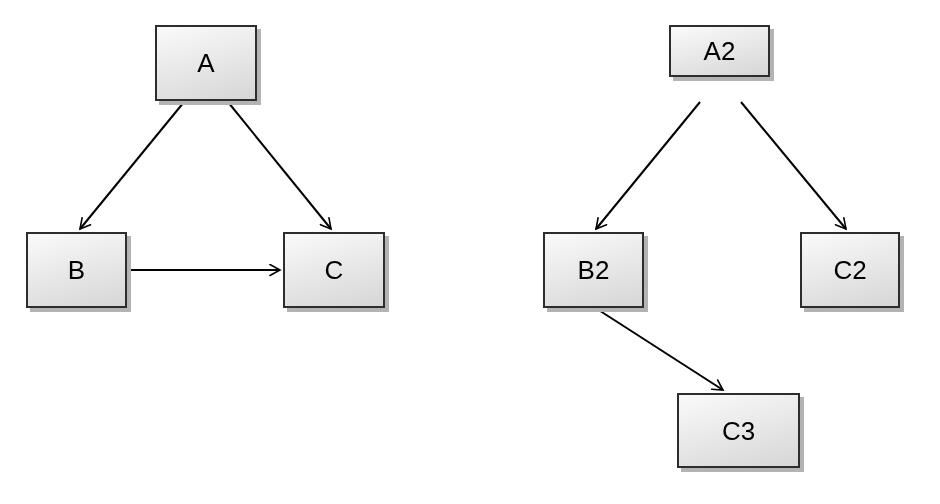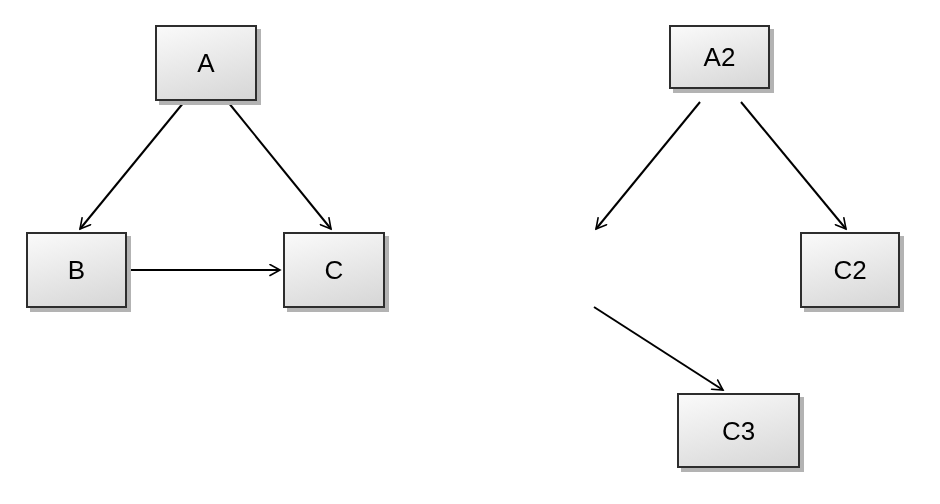--- a/index.html
+++ b/index.html
@@ -71,22 +71,25 @@
   <div class="nodes-layer">
       <div class="node" style="left: 155px; top: 25px; width: 102px; height: 76px;">
         <span class="node-label">A</span>
       </div>
       <div class="node" style="left: 26px; top: 232px; width: 101px; height: 76px;">
         <span class="node-label">B</span>
       </div>
       <div class="node" style="left: 283px; top: 232px; width: 102px; height: 76px;">
         <span class="node-label">C</span>
       </div>
-      <div class="node" style="left: 669px; top: 25px; width: 101px; height: 64px;">
+      <div class="node" style="left: 669px; top: 25px; width: 101px; height: 52px;">
         <span class="node-label">A2</span>
+      </div>
+      <div class="node" style="left: 543px; top: 232px; width: 101px; height: 76px;">
+        <span class="node-label">B2</span>
       </div>
       <div class="node" style="left: 800px; top: 232px; width: 100px; height: 76px;">
         <span class="node-label">C2</span>
       </div>
       <div class="node" style="left: 677px; top: 393px; width: 123px; height: 75px;">
         <span class="node-label">C3</span>
       </div>
     </div>
 </div>
 

